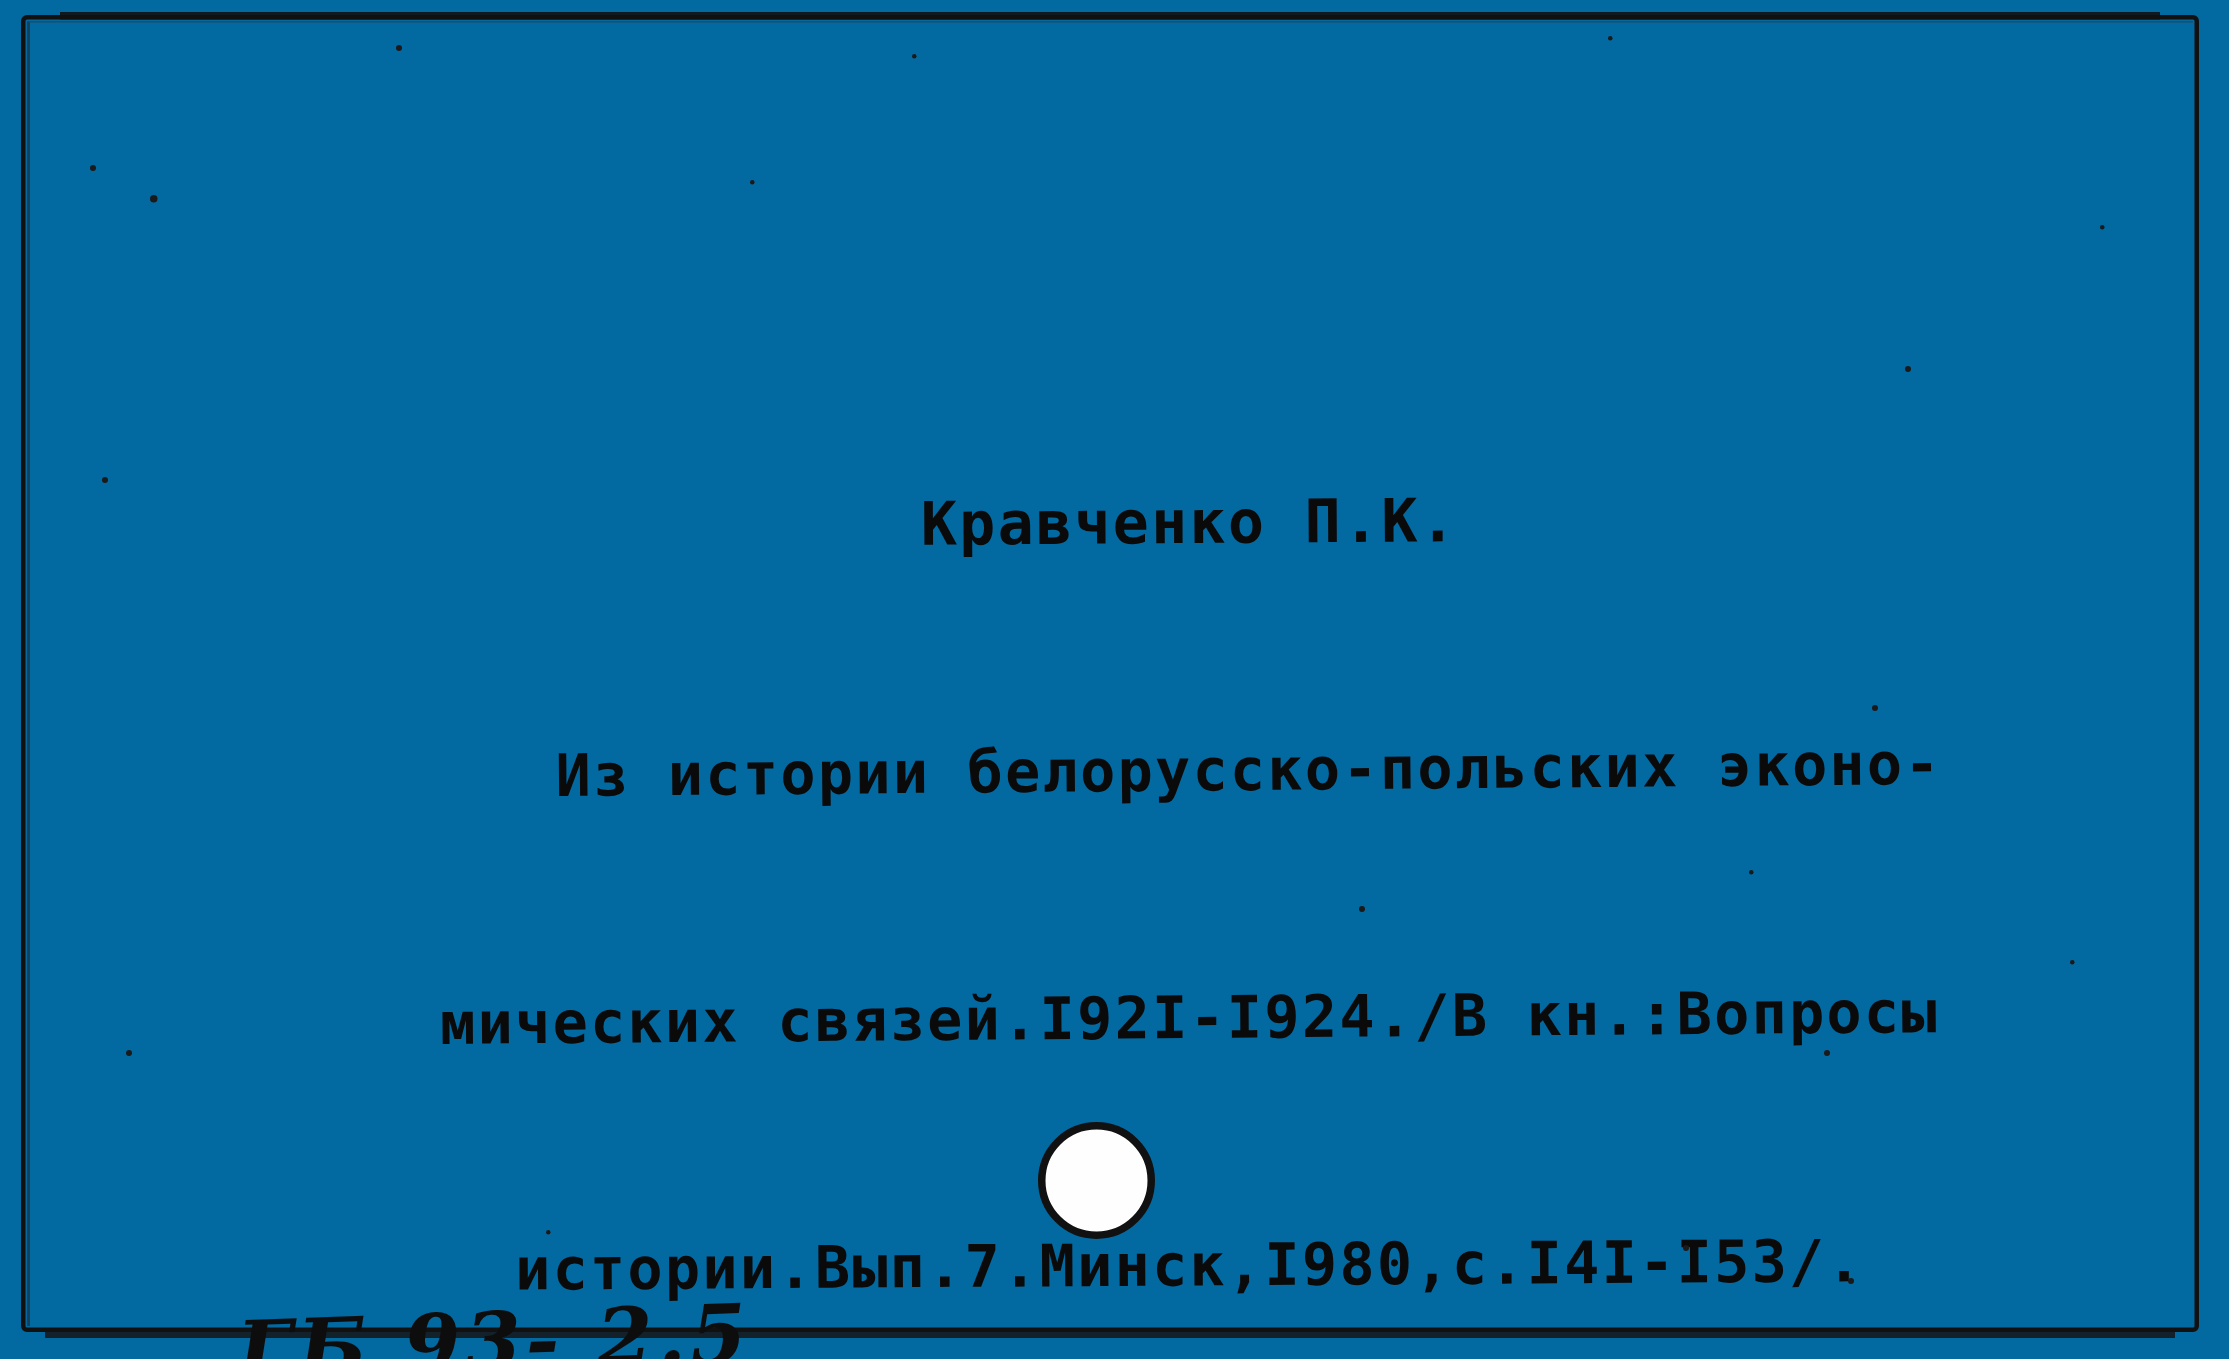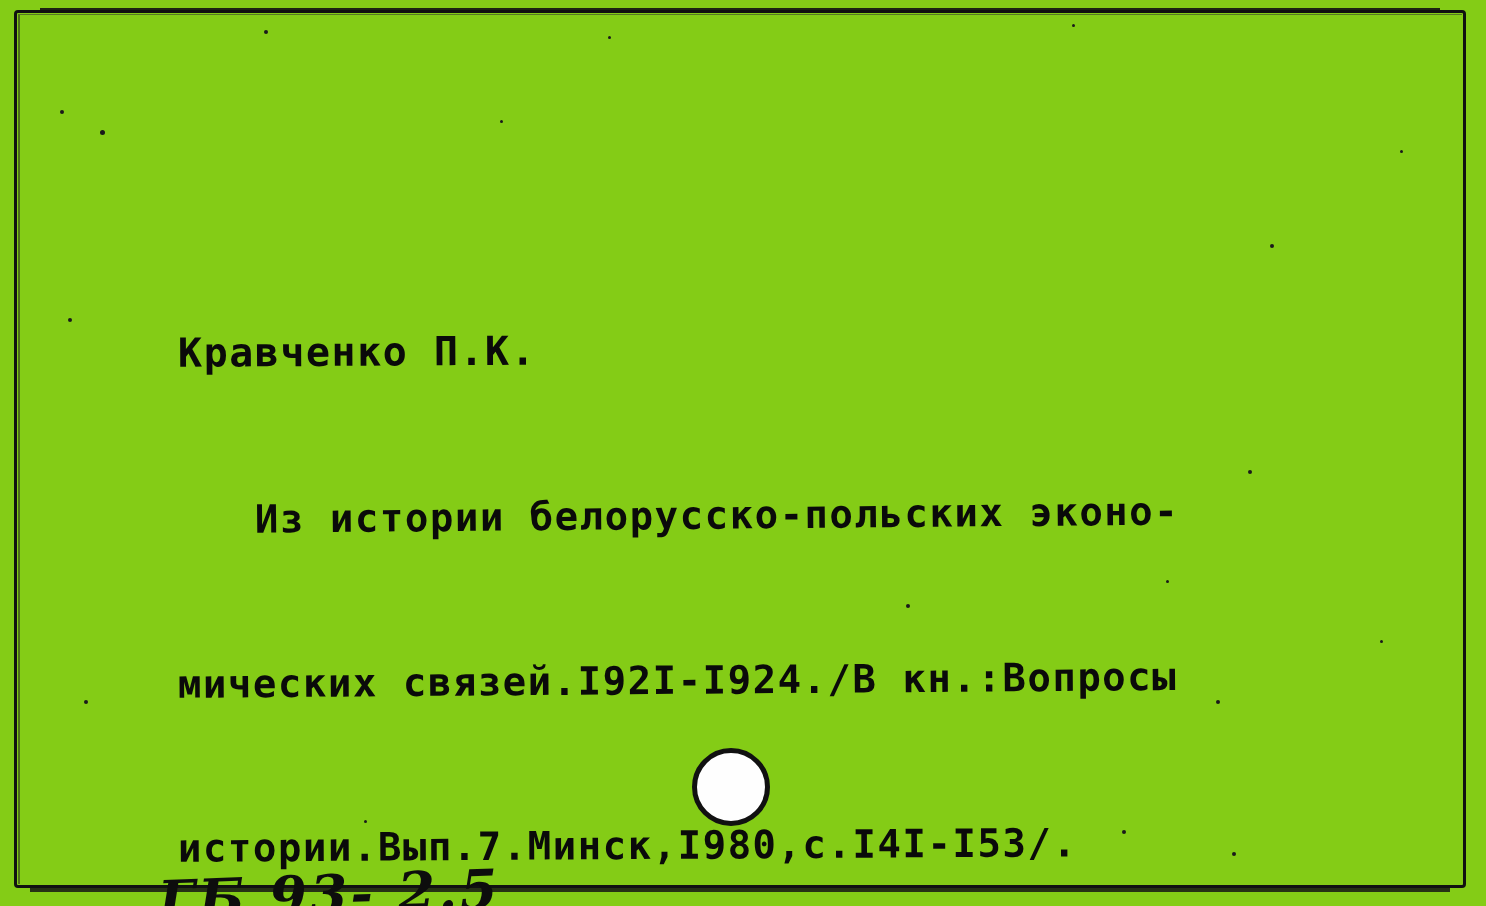--- a/index.html
+++ b/index.html
@@ -4,23 +4,24 @@
 <style>
   html, body {
     margin: 0;
     padding: 0;
     background: #ffffff;
   }
   #card {
     position: relative;
     width: 1486px;
     height: 906px;
-    background: #84cc16;
+    background: #0369a1;
     overflow: hidden;
     font-family: "DejaVu Sans Mono", monospace;
+    text-align: center;
   }
 
   
   .frame {
     position: absolute;
     left: 14px;
     top: 10px;
     width: 1452px;
     height: 878px;
     border: 3px solid #111;

